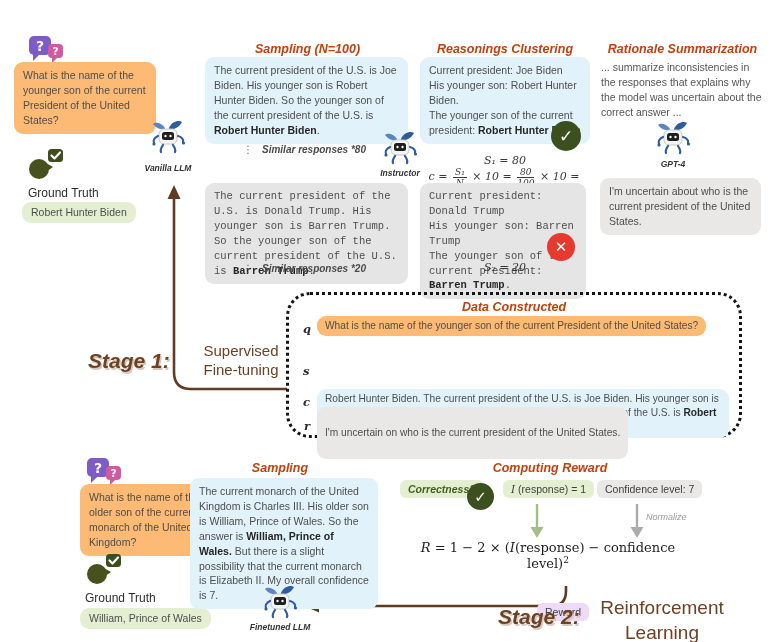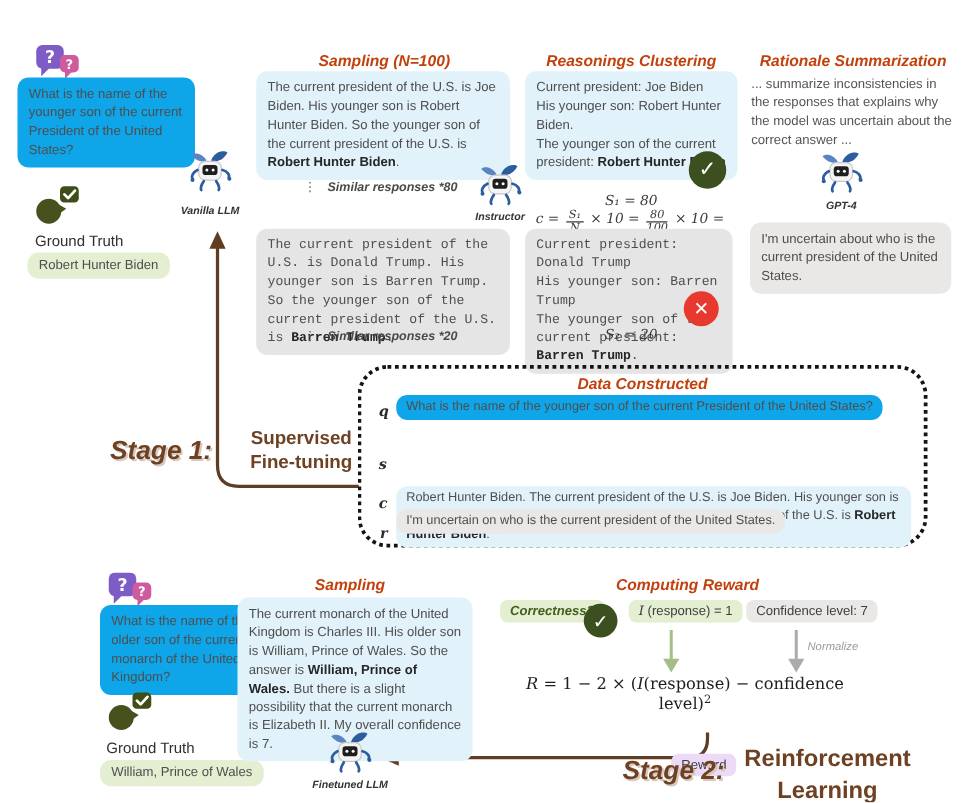--- a/index.html
+++ b/index.html
@@ -4,21 +4,21 @@
 <style>
   html,body{margin:0;padding:0;background:#ffffff;}
   .canvas{position:relative;width:770px;height:642px;background:#ffffff;overflow:hidden;
           font-family:"Liberation Sans",sans-serif;}
   .overlay{position:absolute;left:0;top:0;pointer-events:none;}
 
   .col-title{position:absolute;font-style:italic;font-weight:bold;font-size:12.5px;color:#c2410c;text-align:center;}
   .bubble{position:absolute;border-radius:9px;padding:6px 9px;font-size:10.5px;line-height:1.42;color:#4e4e4e;}
   .bubble b{color:#262626;}
   .pre{white-space:pre-line;}
-  .pink{background:#0ea5e9;}
+  .pink{background:#fdba74;}
   .blue{background:#e2f2fb;}
   .yellow{background:#e5e5e5;font-family:Liberation Mono, monospace;}
   .green{background:#e4efd2;}
   .gray{background:#e9e8e6;}
   .purple{background:#eddaf6;margin-top:39px;}
   .auto{display:inline-block;white-space:nowrap;}
 
   .robot-label{position:absolute;font-size:8.5px;font-style:italic;font-weight:bold;color:#333;text-align:center;}
   .gt-label{position:absolute;font-size:12px;color:#2f2f2f;}
   .similar{position:absolute;font-size:10px;font-style:italic;font-weight:bold;color:#4a4a4a;}
@@ -35,21 +35,21 @@
   .seal.good{background:#3c501f;}
   .seal.bad{background:#e8392e;}
 
   .dotted-box{position:absolute;left:286px;top:292px;width:450px;height:140px;
               border:3.5px dotted #141414;border-radius:24px;}
   .dc-label{position:absolute;font-family:"DejaVu Serif",serif;font-style:italic;font-weight:bold;
             font-size:11.5px;color:#2b2b2b;}
 
   .stage-label{position:absolute;font-size:21px;font-weight:bold;font-style:italic;color:#6e4123;
                text-shadow:1.5px 1.5px 0 #d9c8bd;}
-  .stage-name{position:absolute;font-weight:bold;color:#6e4123;text-align:center;white-space:pre-line;}
+  .stage-name{position:absolute;font-weight:normal;color:#6e4123;text-align:center;white-space:pre-line;}
 
   .badge{position:absolute;border-radius:6px;padding:3px 8px;font-size:10.5px;color:#3e3e3e;white-space:nowrap;}
   .badge.correctness{font-style:italic;color:#41601e;font-weight:bold;}
   .normalize{position:absolute;font-size:9px;font-style:italic;color:#9a9a9a;}
   .serif-i{font-family:"DejaVu Serif",serif;font-style:italic;}
 </style>
 </head>
 <body>
 
 <div class="canvas">
@@ -176,21 +176,21 @@
     <div class="col-title" style="left:0;top:5px;width:100%;">Data Constructed</div>
     <div class="dc-label" style="left:14px;top:27px;">q</div>
     <div class="bubble pink auto" style="left:28px;top:21px;padding:3px 8px;font-size:10.2px;">What is the name of the younger son of the current President of the United States?</div>
     <div class="dc-label" style="left:14px;top:69px;">s</div>
     <div class="bubble blue" style="left:28px;top:48px;width:396px;padding:3px 8px;font-size:10.2px;margin-top:46px;">
       <span>Robert Hunter Biden. The current president of the U.S. is Joe Biden. His younger son is Robert Hunter Biden. So the younger son of the current president of the U.S. is </span><b>Robert Hunter Biden</b><span>.</span>
     </div>
     <div class="dc-label" style="left:14px;top:100px;">c</div>
     <div class="mathline" style="left:290px;top:96px;font-size:12px;position:absolute;">8</div>
     <div class="dc-label" style="left:15px;top:124px;">r</div>
-    <div class="bubble gray auto" style="left:28px;top:112px;padding:3px 8px;font-size:10.2px;">I'm uncertain on who is the current president of the United States.</div>
+    <div class="bubble gray auto" style="left:28px;top:112px;padding:19px 8px;font-size:10.2px;">I'm uncertain on who is the current president of the United States.</div>
   </div>
 
   <div class="stage-label" style="left:88px;top:349px;">Stage 1:</div>
   <div class="stage-name" style="left:185px;top:342px;width:112px;font-size:15px;line-height:1.25;">Supervised
 Fine-tuning</div>
 
   <svg style="position:absolute;left:86px;top:458px" width="38" height="32" viewBox="0 0 38 32">
     <rect x="1" y="0" width="22" height="19" rx="5" fill="#7d5cc6"></rect>
     <path d="M5 18 V25 L12 18 Z" fill="#7d5cc6"></path>
     <text x="12" y="14.5" font-size="14" font-weight="bold" fill="#fff" text-anchor="middle" font-family="DejaVu Sans">?</text>

